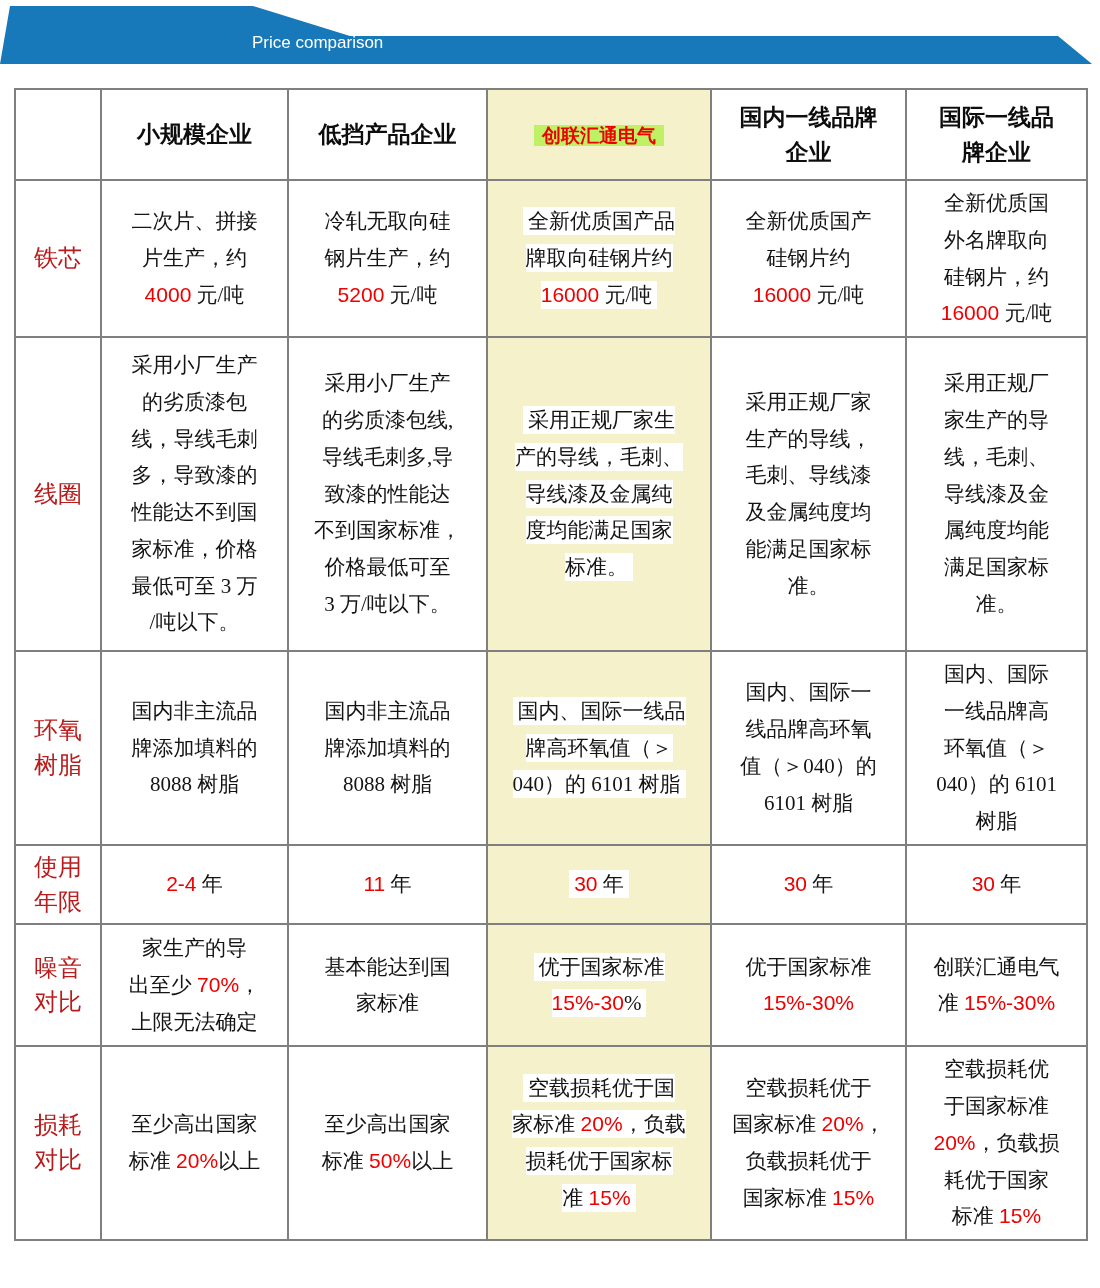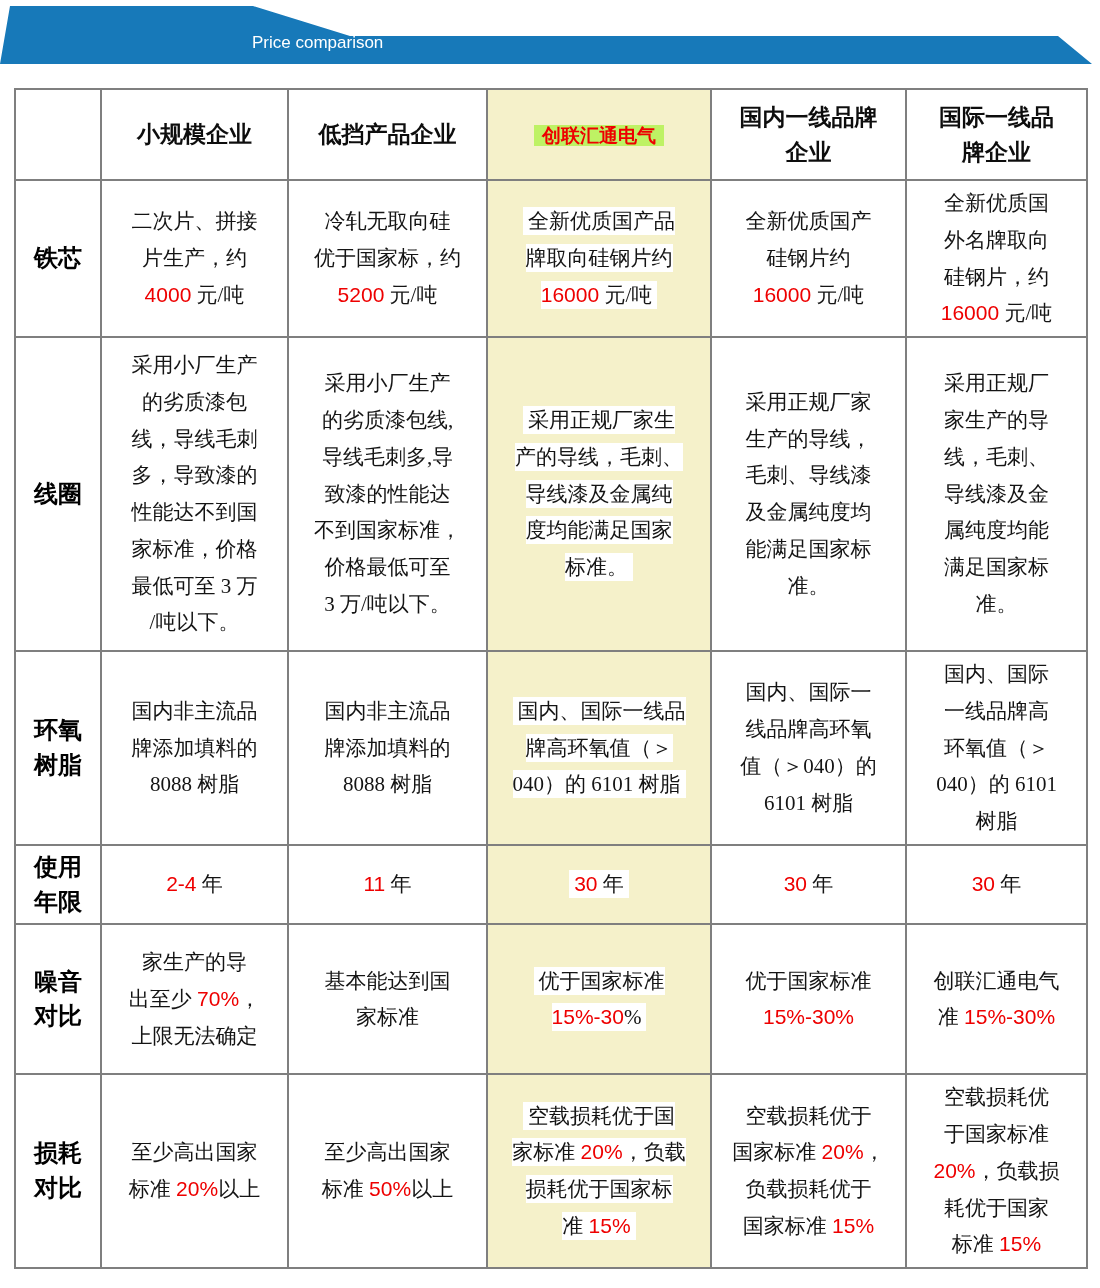--- a/index.html
+++ b/index.html
@@ -37,26 +37,26 @@
   .cmp th,.cmp td{
     border:2px solid var(--border,#7f7f7f);
     text-align:center;vertical-align:middle;
     padding:4px 6px;overflow:hidden;
   }
   .cmp thead tr{height:91px;}
   .cmp tbody tr:nth-child(1){height:154px;}
   .cmp tbody tr:nth-child(2){height:314px;}
   .cmp tbody tr:nth-child(3){height:192px;}
   .cmp tbody tr:nth-child(4){height:76px;}
-  .cmp tbody tr:nth-child(5){height:150px;}
+  .cmp tbody tr:nth-child(5){height:122px;}
   .cmp tbody tr:nth-child(6){height:190px;}
   .cmp thead th{font-size:23px;font-weight:bold;color:#0d0d0d;}
   .cmp thead th .hdr{white-space:pre-line;line-height:1.5;}
   .cmp th.rowlabel{
-    font-size:24px;font-weight:bold;color:#000000;
+    font-size:24px;font-weight:normal;color:#b91c1c;
     line-height:1.45;white-space:pre-line;
   }
   .cmp td{
     font-family:"Liberation Serif","DejaVu Serif",serif;
     font-size:21px;line-height:1.75;color:#141414;
   }
   .cmp td .txt,.cmp td .chip{white-space:pre-line;}
   .cmp .em{background:var(--hl,#f5f1ca);}
   .cmp .chip{background:#ffffff;padding:2px 5px;}
   .cmp .brand{
@@ -95,21 +95,21 @@
 牌企业</span></th>
       </tr>
     </thead>
   <tbody>
       <tr>
         <th class="rowlabel">铁芯</th>
         <td><span class="txt"><span>二次片、拼接
 片生产，约
 </span><span class="red">4000</span><span> 元/吨</span></span></td>
         <td><span class="txt"><span>冷轧无取向硅
-优于国家标，约
+钢片生产，约
 </span><span class="red">5200</span><span> 元/吨</span></span></td>
         <td class="em"><span class="chip"><span>全新优质国产品
 牌取向硅钢片约
 </span><span class="red">16000</span><span> 元/吨</span></span></td>
         <td><span class="txt"><span>全新优质国产
 硅钢片约
 </span><span class="red">16000</span><span> 元/吨</span></span></td>
         <td><span class="txt"><span>全新优质国
 外名牌取向
 硅钢片，约

